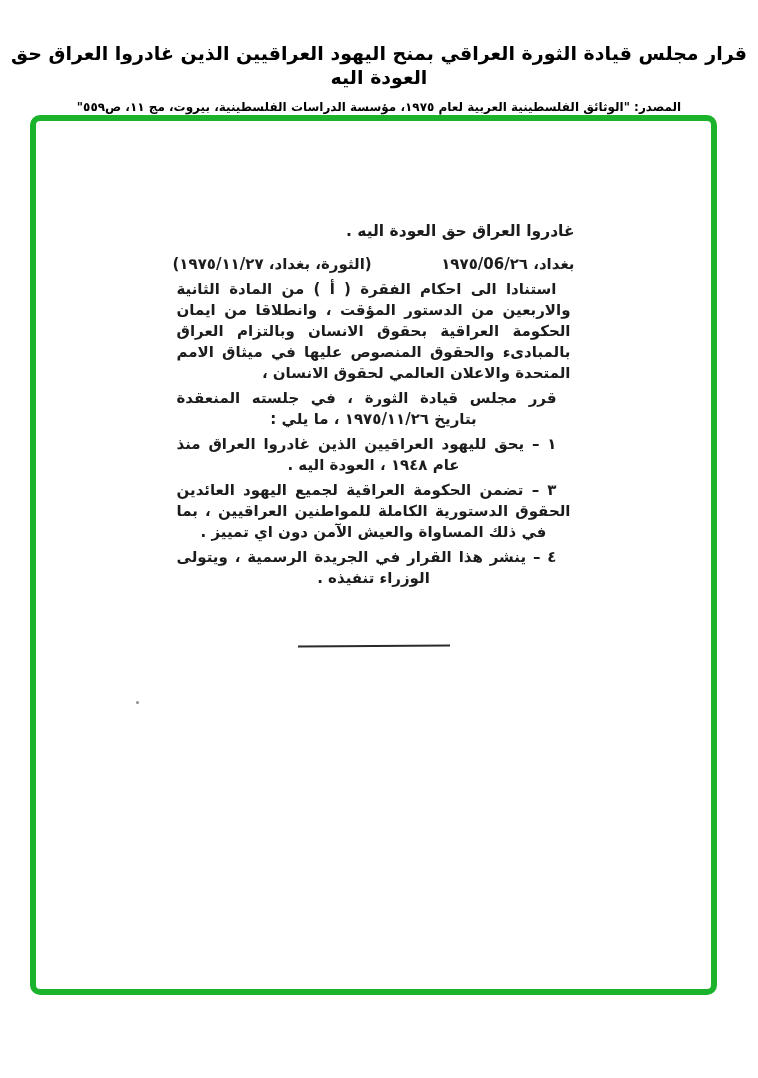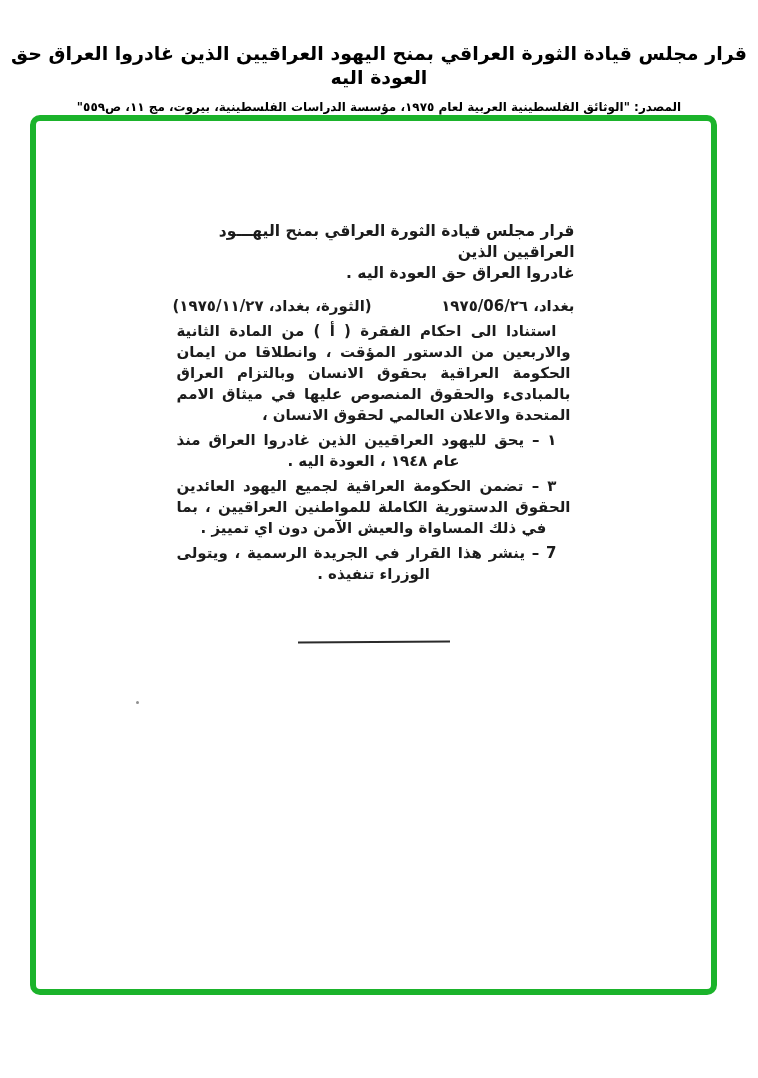--- a/index.html
+++ b/index.html
@@ -109,36 +109,36 @@
 
 <div class="page-header">
   <div class="hdr-title">قرار مجلس قيادة الثورة العراقي بمنح اليهود العراقيين الذين غادروا العراق حق العودة اليه</div>
   <div class="hdr-source">المصدر: "الوثائق الفلسطينية العربية لعام ١٩٧٥، مؤسسة الدراسات الفلسطينية، بيروت، مج ١١، ص٥٥٩"</div>
 </div>
 
 <div class="doc-frame" style="border-color: rgb(27, 179, 43);">
   <div class="doc-body" dir="rtl" style="color: rgb(28, 28, 28);">
 
     <div class="doc-title">
-      <div class="line1">قرار مجلس قيادة الثورة العراقي بمنح اليهـــود العراقيين الذين</div>
       <div class="line2">غادروا العراق حق العودة اليه .</div>
     </div>
 
     <div class="dateline">
       <span>بغداد، ١٩٧٥/06/٢٦</span>
       <span>(الثورة، بغداد، ١٩٧٥/١١/٢٧)</span>
     </div>
 
     <p class="preamble">استنادا الى احكام الفقرة ( أ ) من المادة الثانية والاربعين من الدستور المؤقت ، وانطلاقا من ايمان الحكومة العراقية بحقوق الانسان وبالتزام العراق بالمبادىء والحقوق المنصوص عليها في ميثاق الامم المتحدة والاعلان العالمي لحقوق الانسان ،</p>
 
+    <p class="resolution-intro">قرر مجلس قيادة الثورة ، في جلسته المنعقدة بتاريخ ١٩٧٥/١١/٢٦ ، ما يلي :</p>
 
     <p class="decree-item">١ – يحق لليهود العراقيين الذين غادروا العراق منذ عام ١٩٤٨ ، العودة اليه .</p>
 
 
     <p class="decree-item">٣ – تضمن الحكومة العراقية لجميع اليهود العائدين الحقوق الدستورية الكاملة للمواطنين العراقيين ، بما في ذلك المساواة والعيش الآمن دون اي تمييز .</p>
 
-    <p class="decree-item">7 – ينشر هذا القرار في الجريدة الرسمية ، ويتولى الوزراء تنفيذه .</p>
+    <p class="decree-item">٤ – ينشر هذا القرار في الجريدة الرسمية ، ويتولى الوزراء تنفيذه .</p>
 
     <div class="signature-divider"></div>
   </div>
 </div>
 
 <div class="scan-speck"></div>
 
 </body></html>

